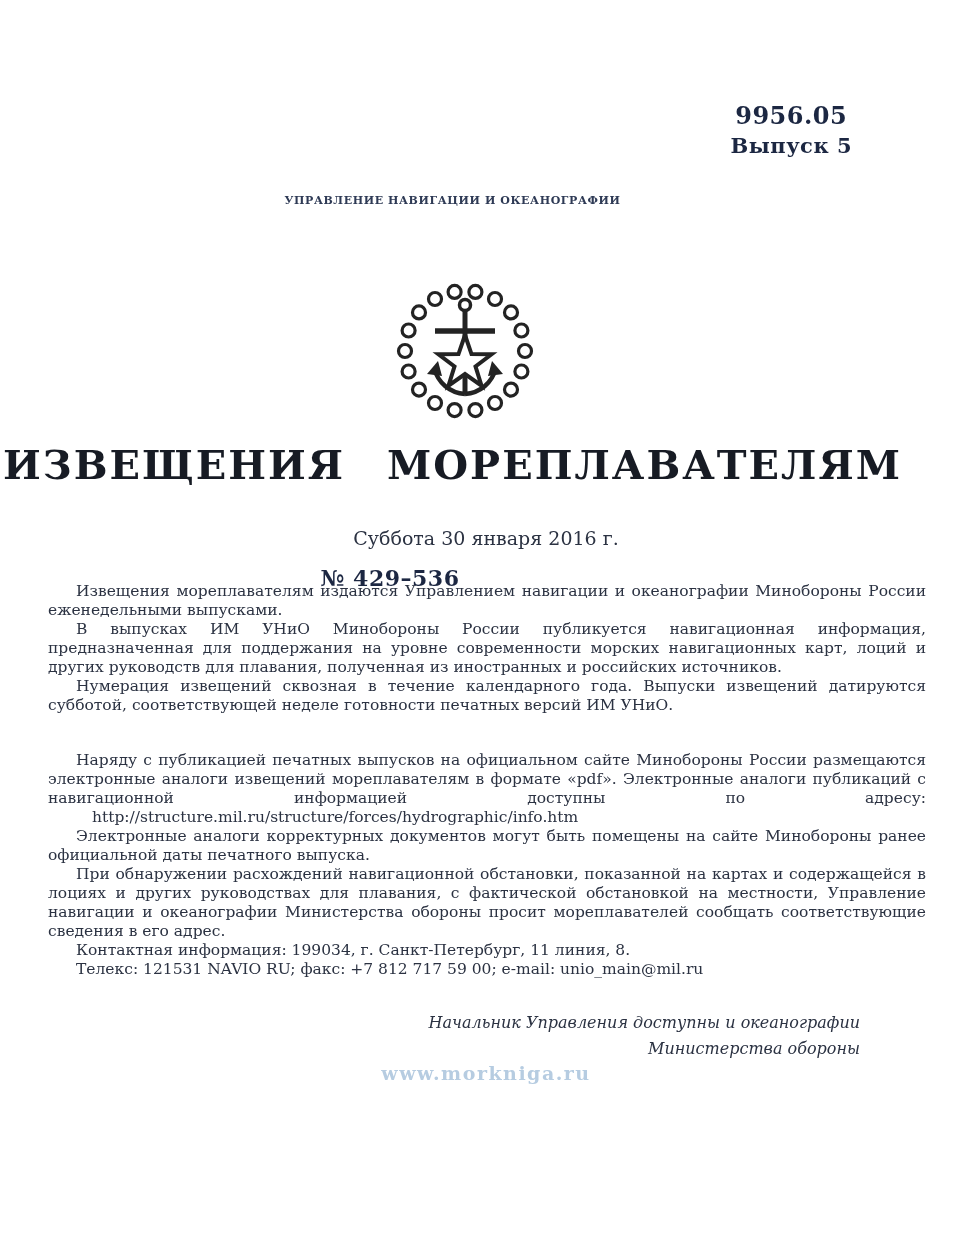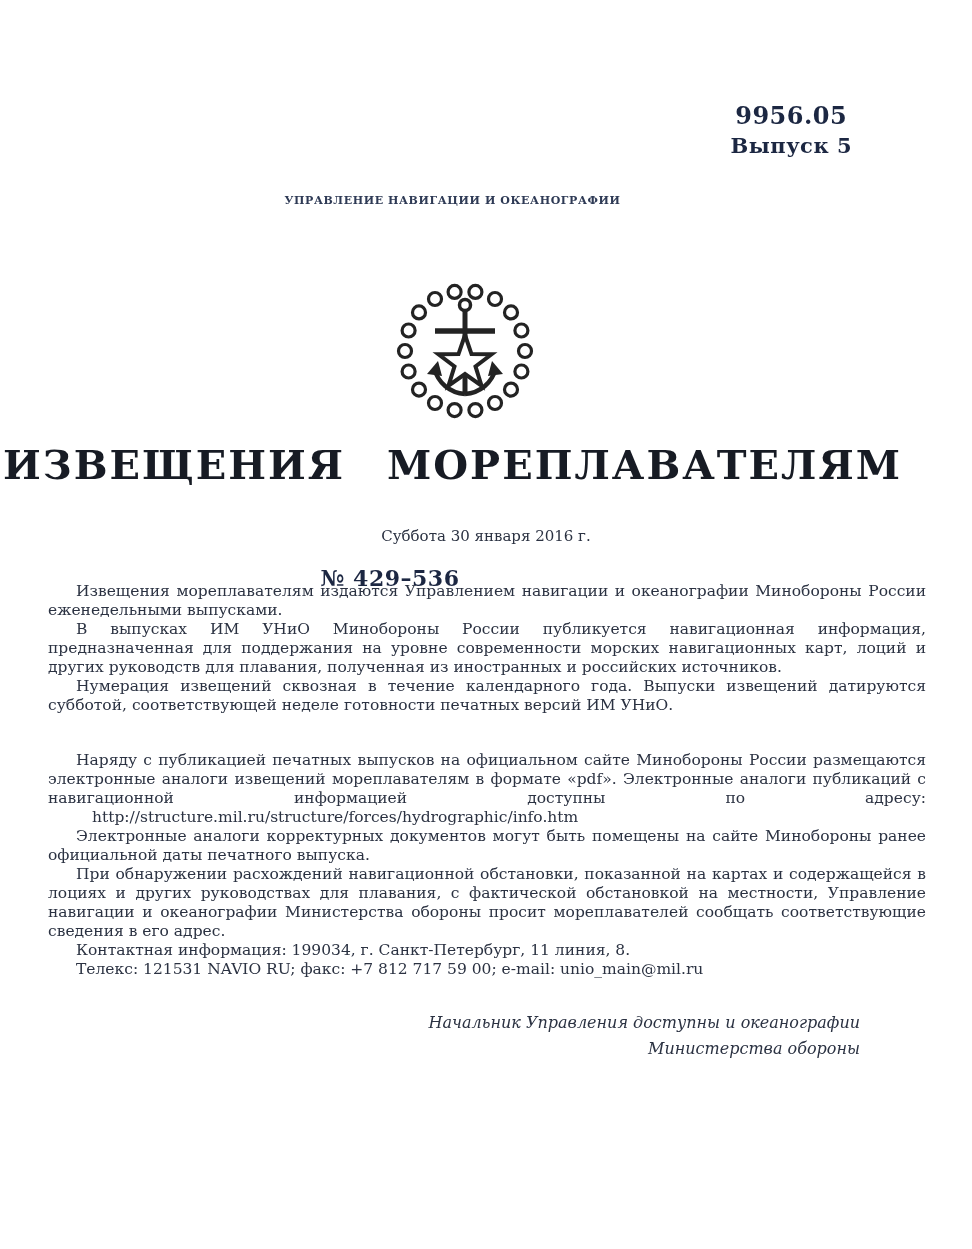--- a/index.html
+++ b/index.html
@@ -20,21 +20,21 @@
   }
   .emblem-wrap { position:absolute; top:281px; left:395px; width:140px; height:140px; }
   .emblem-wrap svg { width:100%; height:100%; }
   .main-title {
     position:absolute; top:441px; left:0; width:905px; text-align:center;
     font-weight:bold; font-size:40px; letter-spacing:2px; word-spacing:26px;
     color:#171b24; white-space:nowrap;
   }
   .date-line {
     position:absolute; top:527px; left:0; width:972px; text-align:center;
-    font-size:15px; color:#2b3242;
+    font-size:19px; color:#2b3242;
   }
   .number-line {
     position:absolute; top:565px; left:0; width:780px; text-align:center;
     font-weight:bold; font-size:22px; color:#1c2742; letter-spacing:0.5px;
   }
   .body-block {
     position:absolute; top:582px; left:48px; width:878px;
     font-size:15.5px; line-height:19px; color:#2b3242;
   }
   .body-block p { margin:0; text-indent:28px; text-align:justify; }
@@ -116,14 +116,15 @@
     <p>При обнаружении расхождений навигационной обстановки, показанной на картах и содержащейся в лоциях и других руководствах для плавания, с фактической обстановкой на местности, Управление навигации и океанографии Министерства обороны просит мореплавателей сообщать соответствующие сведения в его адрес.</p>
     <p class="contact">Контактная информация: 199034, г. Санкт-Петербург, 11 линия, 8.</p>
     <p class="contact">Телекс: 121531 NAVIO RU; факс: +7 812 717 59 00; e-mail: unio_main@mil.ru</p>
   </div>
 
   <div class="signature-block">
     <div>Начальник Управления доступны и океанографии</div>
     <div>Министерства обороны</div>
   </div>
 
+  <div class="watermark" style="color: rgb(182, 204, 225);">www.morkniga.ru</div>
 
 </div>
 
 </body></html>

